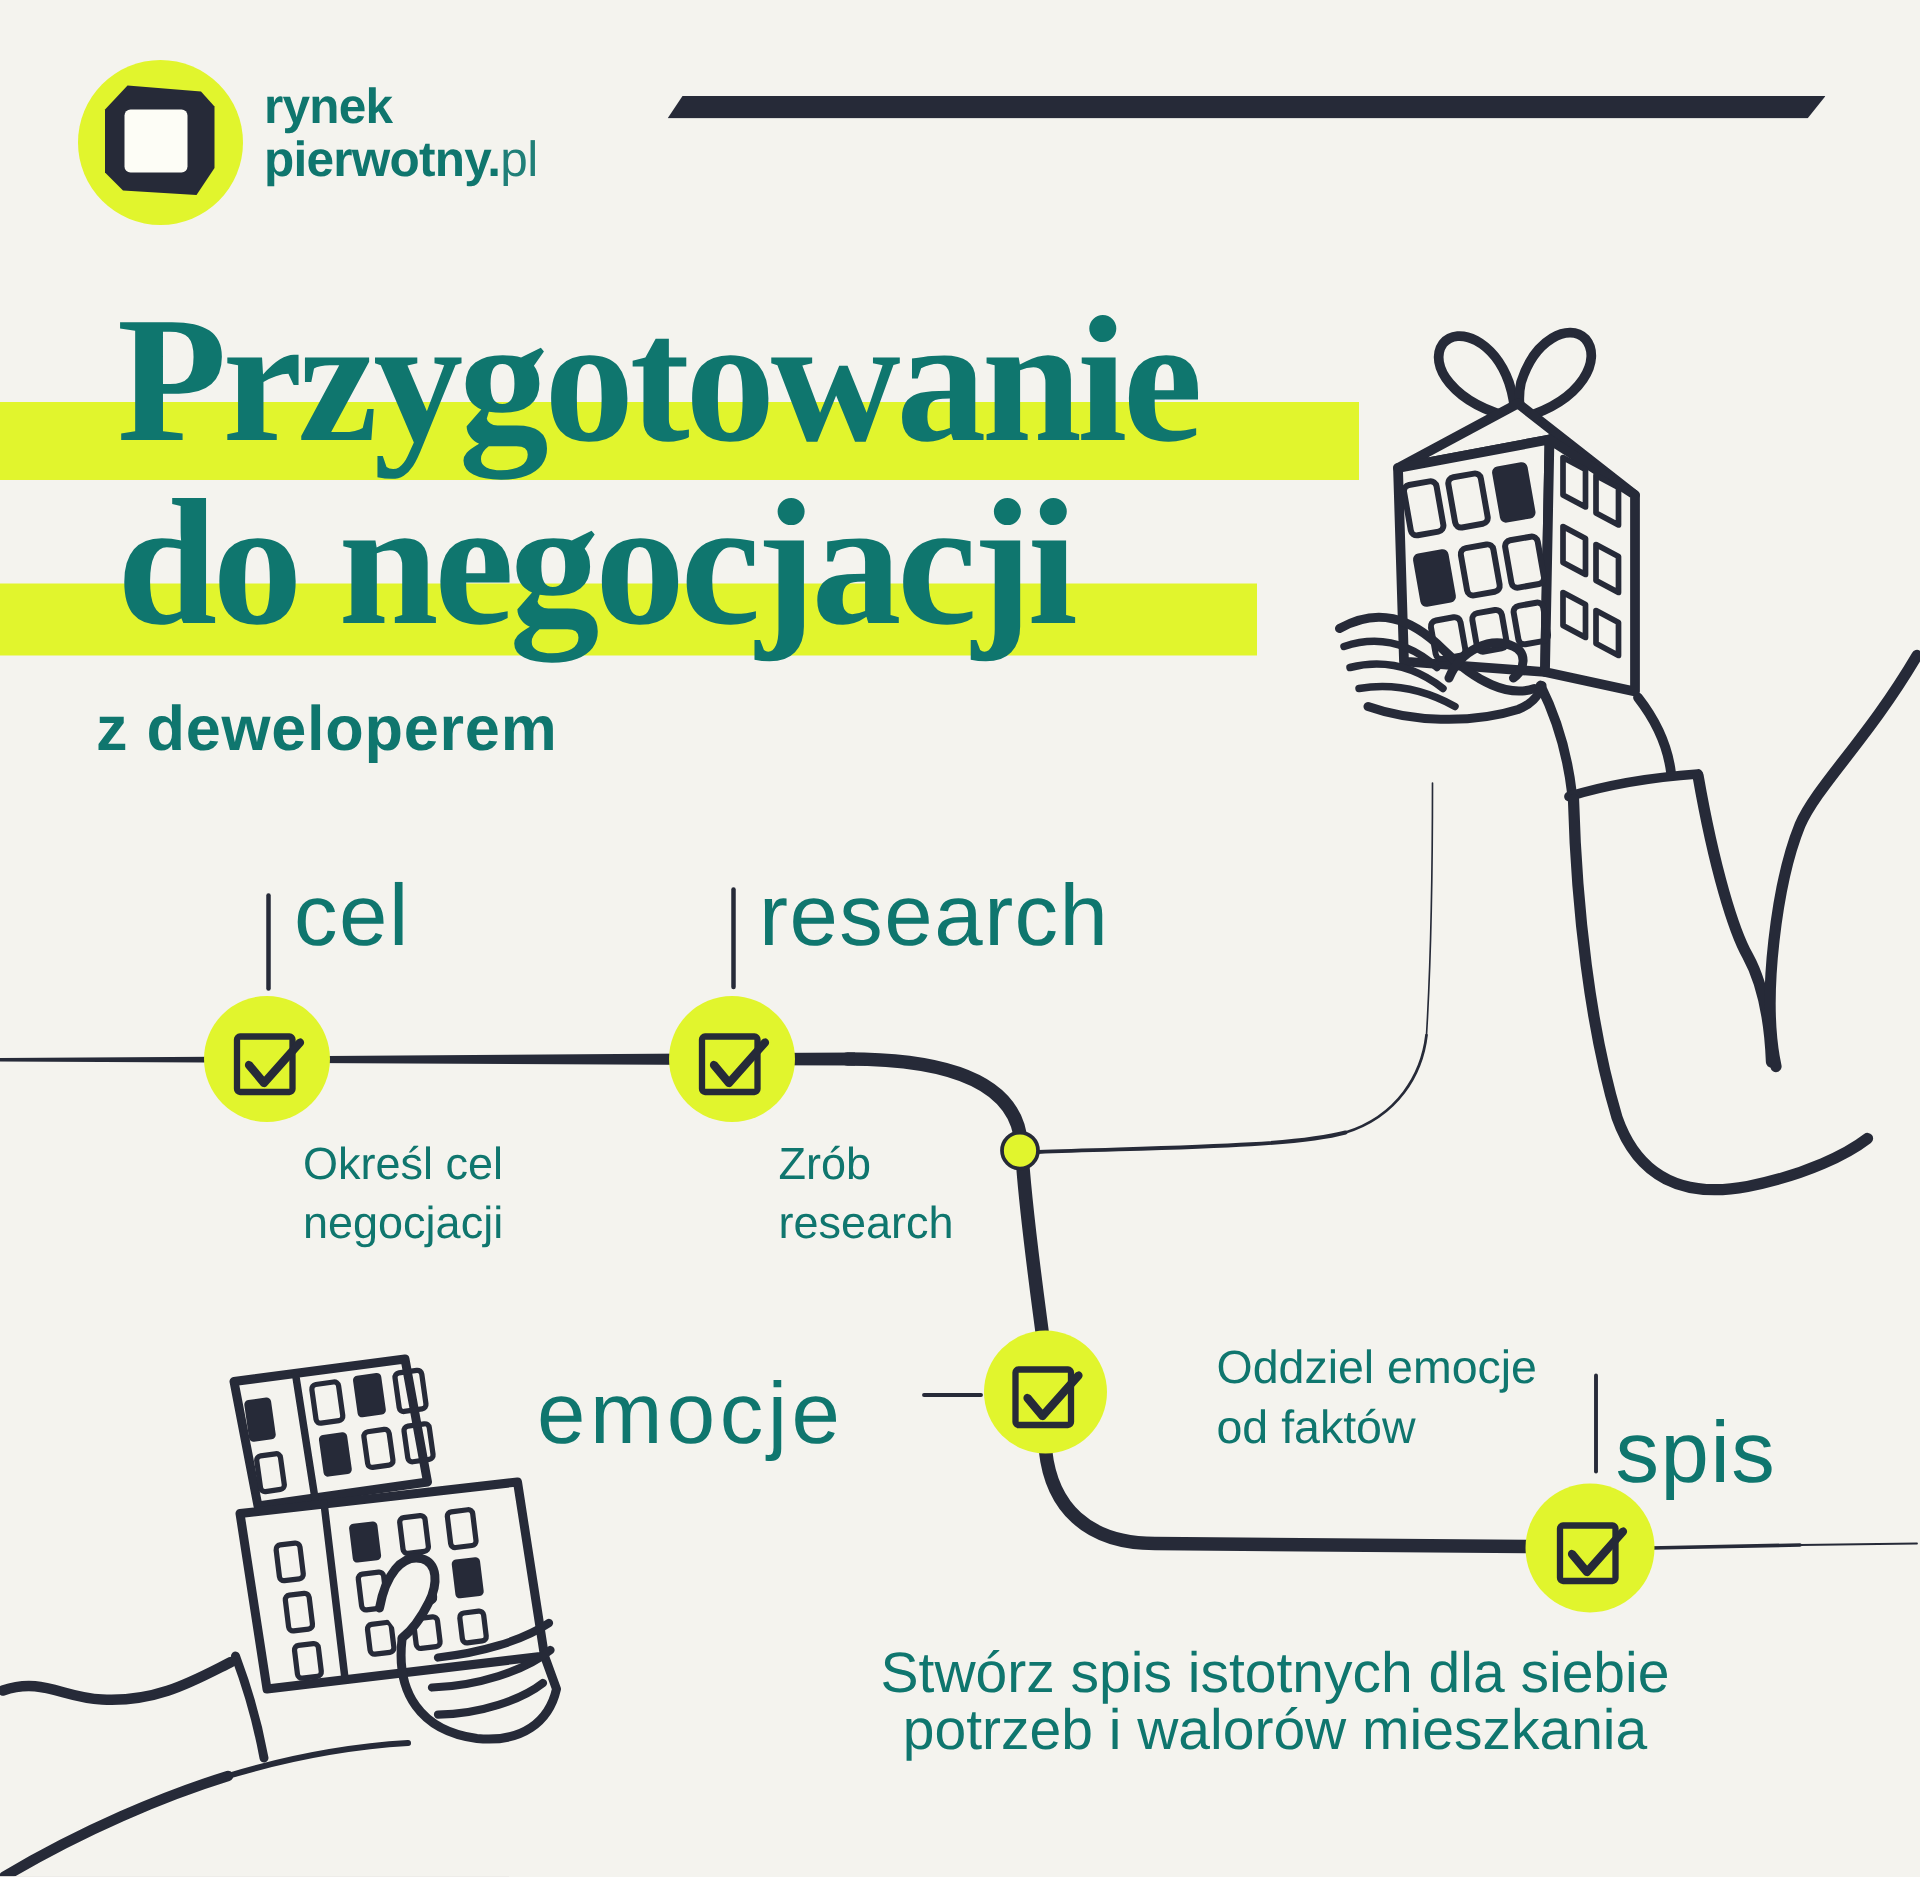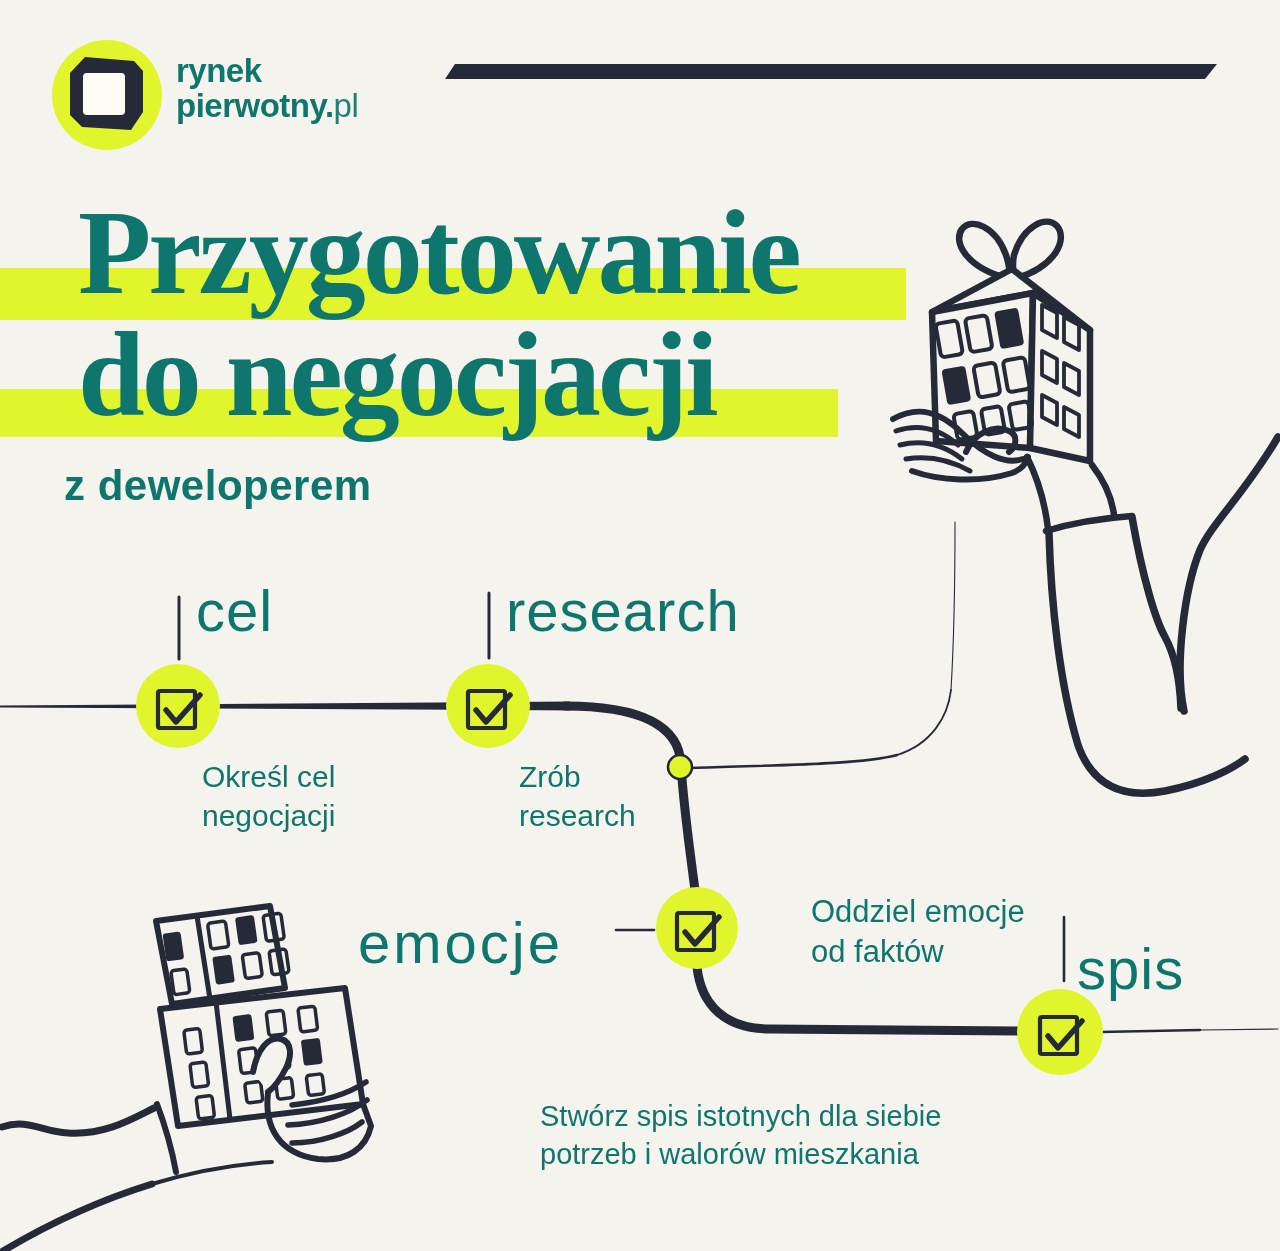--- a/index.html
+++ b/index.html
@@ -31,22 +31,22 @@
   
   .step-label{font-size:58px;font-weight:500;letter-spacing:1px;white-space:nowrap;}
   .lbl-cel{left:196px;top:577px;}
   .lbl-research{left:506px;top:577px;}
   .lbl-emocje{left:358px;top:898px;letter-spacing:3px;margin-top:11px;}
   .lbl-spis{left:1077px;top:895px;margin-top:40px;}
   .step-desc{font-size:30px;line-height:39px;font-weight:500;white-space:nowrap;margin-left:32px;}
   .desc-cel{left:170px;top:757px;}
   .desc-research{left:487px;top:757px;}
   .desc-emocje{left:779px;top:892px;font-size:31px;line-height:40px;}
-  .caption{left:540px;top:1097px;width:620px;text-align:left;
-    font-size:29px;line-height:38px;font-weight:500;white-space:nowrap;}
+  .caption{left:540px;top:1097px;width:620px;text-align:center;
+    font-size:38px;line-height:38px;font-weight:500;white-space:nowrap;}
 
   svg{display:block;}
   .stroke{stroke:#262a38;fill:none;stroke-linecap:round;stroke-linejoin:round;}
   .fillface{fill:#f4f3ee;}
 </style>
 </head>
 <body>
 
 <div class="canvas">
 

